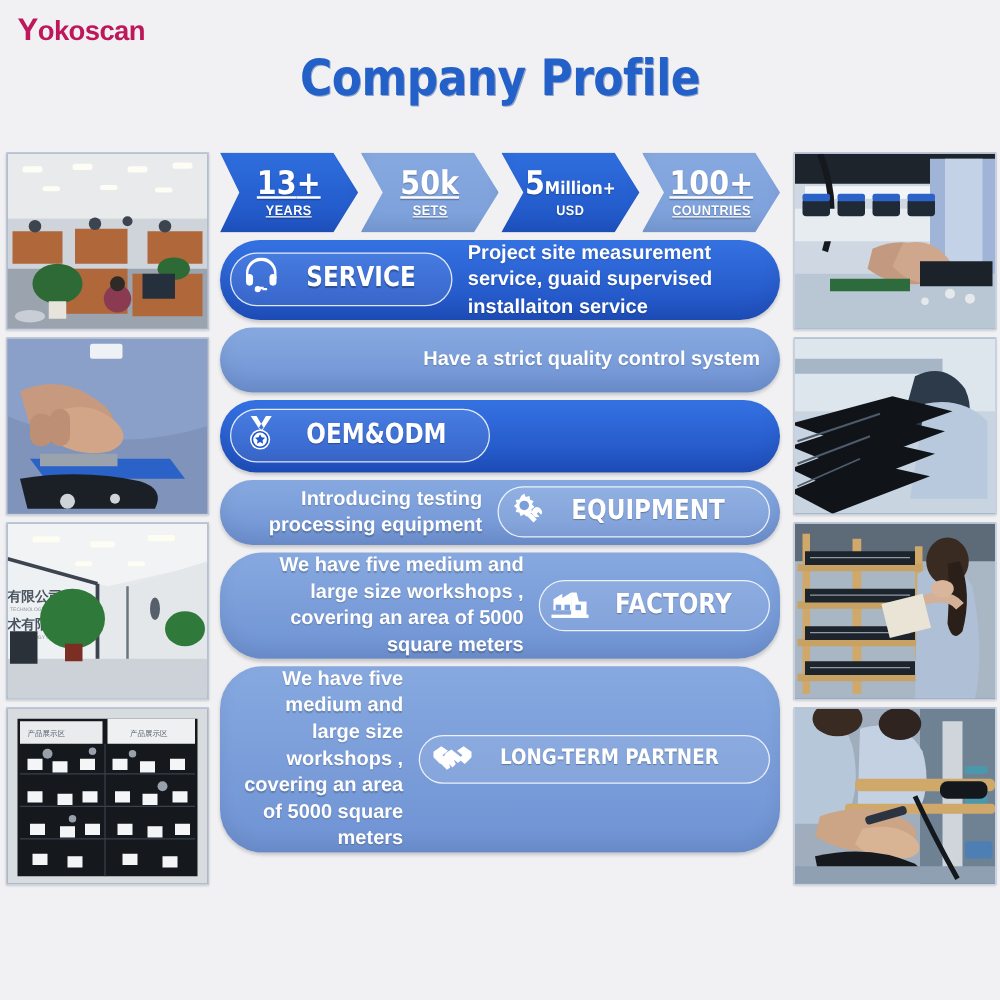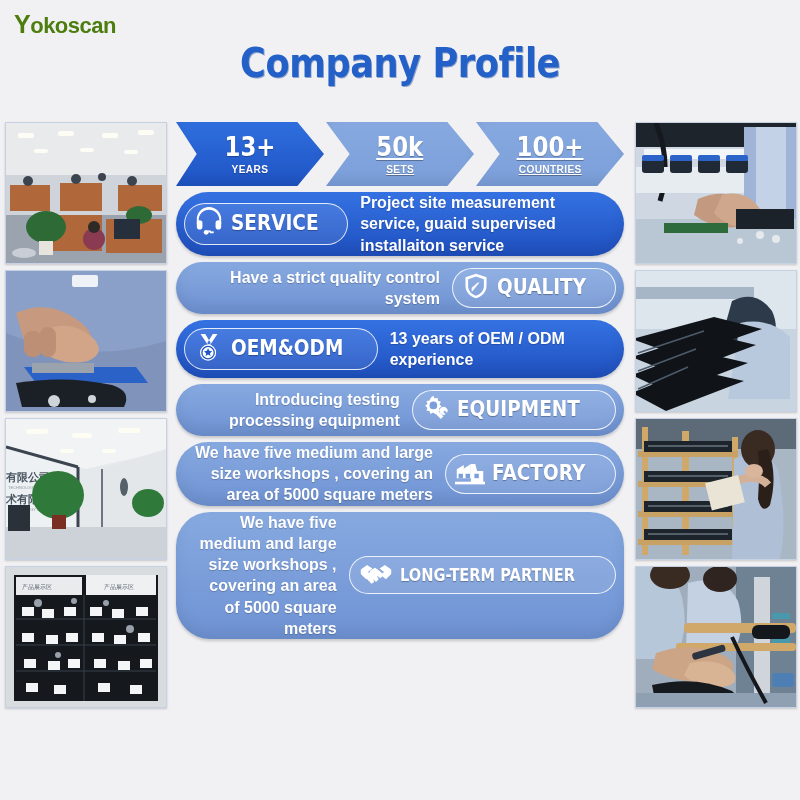--- a/index.html
+++ b/index.html
@@ -6,21 +6,21 @@
   body{
     width:800px;height:800px;
     background:#f1f1f3;
     font-family:"Liberation Sans",sans-serif;
     overflow:hidden;
     position:relative;
   }
   
   .logo{
     position:absolute;left:14px;top:10px;
-    font-size:22px;font-weight:bold;color:#4d7c0f;
+    font-size:22px;font-weight:bold;color:#be185d;
     letter-spacing:-0.5px;
   }
   .logo .cap{font-size:25px;}
   .page-title{
     position:absolute;top:40px;left:0;width:800px;text-align:center;
     font-family:"DejaVu Sans",sans-serif;
     font-size:40px;font-weight:bold;color:#2360c8;
     letter-spacing:-0.5px;
     text-shadow:1px 1px 0 rgba(30,70,150,.45);
     transform:scaleX(.88);
@@ -45,21 +45,21 @@
   
   .stats{display:flex;height:64px;gap:2px;}
   .chev{
     flex:1;position:relative;
     display:flex;flex-direction:column;
     align-items:center;justify-content:center;
     color:#fff;
     clip-path:polygon(0 0,82% 0,100% 50%,82% 100%,0 100%,16% 50%);
     box-shadow:inset 0 -6px 12px rgba(0,0,0,.08);
   }
-  .chev:first-child{clip-path:polygon(0 0,82% 0,100% 50%,82% 100%,0 100%,14% 50%);}
+  .chev:first-child{clip-path:polygon(0 0,82% 0,100% 50%,82% 100%,0 100%,14% 50%);text-decoration:underline;}
   .chev.dark{background:linear-gradient(#2f6ede,#1f54c4);}
   .chev.light{background:linear-gradient(#87a9e0,#7b9fda);text-decoration:underline;}
   .chev .big{
     font-family:"DejaVu Sans",sans-serif;
     font-weight:bold;font-size:26px;line-height:1;
     transform:scaleX(.88);
     text-shadow:0 1px 1px rgba(0,0,0,.3);
     white-space:nowrap;
   }
   .chev .big .unit{font-size:14px;}
@@ -77,21 +77,21 @@
     min-height:52px;
     color:#fff;
     box-shadow:0 2px 3px rgba(0,0,0,.18), inset 0 -8px 14px rgba(0,0,0,.07);
   }
   .pill.dark{background:linear-gradient(#3572e2,#1f50c0);}
   .pill.light{background:linear-gradient(#87a9e0,#6f93d4);}
   .pill.h52{min-height:52px;}
   .pill.h58{min-height:58px;}
   .pill.right-label{flex-direction:row-reverse;}
   .label-box{
-    display:flex;align-items:center;gap:7px;
+    display:flex;align-items:center;gap:21px;
     border:1px solid rgba(255,255,255,.85);
     border-radius:26px;
     padding:3px 12px 3px 9px;
     margin:4px 2px;
     background:rgba(255,255,255,.10);
     flex:0 0 auto;
   }
   .label-box .txt{
     font-family:"DejaVu Sans",sans-serif;
     font-weight:bold;font-size:22px;line-height:1.04;
@@ -389,20 +389,26 @@
         <span>13</span><span>+</span>
       </div>
       <div class="sub">YEARS</div>
     </div>
     <div class="chev light">
       <div class="big">
         <span>50k</span><span></span>
       </div>
       <div class="sub">SETS</div>
     </div>
+    <div class="chev dark">
+      <div class="big">
+        <span>5</span><span class="unit">Million</span><span class="unit">+</span>
+      </div>
+      <div class="sub">USD</div>
+    </div>
     <div class="chev light">
       <div class="big">
         <span>100</span><span>+</span>
       </div>
       <div class="sub">COUNTRIES</div>
     </div>
   </div>
 
   <div class="pill dark h58">
     <div class="label-box">
@@ -415,45 +421,35 @@
             <path d="M17 26h4v2h-4z"></path>
             <circle cx="13" cy="27" r="2.6"></circle>
         </svg>
       </span>
       <span class="txt">SERVICE</span>
     </div>
     <div class="desc left-align">Project site measurement service, guaid supervised installaiton service</div>
   </div>
 
   <div class="pill light right-label h52">
-    <div class="label-box">
-      <span class="ico">
-        <svg width="28" height="28" viewBox="0 0 32 32" fill="#fff">
-          <path d="M16 2 4 6v10c0 7 5.2 12 12 14 6.8-2 12-7 12-14V6L16 2zm0 3.2 9 3v7.8c0 5.4-3.8 9.3-9 11-5.2-1.7-9-5.6-9-11V8.2l9-3z"></path>
-          <path d="M12 12h8l-8 10h-1v-4l7-6h-6z" opacity=".95"></path>
-        </svg>
-      </span>
-      <span class="txt">QUALITY</span>
-    </div>
     <div class="desc right-align">Have a strict quality control system</div>
   </div>
 
   <div class="pill dark h58">
     <div class="label-box">
       <span class="ico">
         <svg width="30" height="30" viewBox="0 0 32 32" fill="#fff">
           <path d="M7 2h5l6 10-3 2L7 2zm18 0h-5l-6 10 3 2L25 2z"></path>
           <circle cx="15" cy="22" r="8.6" fill="#fff"></circle>
             <circle cx="15" cy="22" r="6.6" fill="none" stroke="#2156c6" stroke-width="1.4"></circle>
           <path d="M15 17.4l1.3 2.7 3 .4-2.2 2.1.5 3-2.6-1.5-2.6 1.5.5-3-2.2-2.1 3-.4z" fill="#2156c6"></path>
         </svg>
       </span>
       <span class="txt">OEM&amp;ODM</span>
     </div>
-    <div class="desc left-align">13 years of OEM / ODM experience</div>
   </div>
 
   <div class="pill light right-label h52">
     <div class="label-box">
       <span class="ico">
         <svg width="28" height="28" viewBox="0 0 32 32" fill="#fff">
           <path d="M13 2l1.4 3.2 3.4-.8.5 3.4 3.3 1-1.6 3.1 2.4 2.5-2.8 2 .6 3.4-3.4.2-1.4 3.2-2.7-2.1-3 1.7-1.1-3.3-3.4-.5 1-3.3-2.6-2.2 2.6-2.2-1-3.3 3.4-.5L10.3 4 13 2z"></path>
           <circle cx="13" cy="13" r="4.4" fill="#7b9fda"></circle>
           <path d="M20 17.5l2.3-2.3a4.6 4.6 0 0 1 6.3 6.3l-2.6-2.6-1.6 1.6 2.6 2.6a4.6 4.6 0 0 1-6.3-6.3z"></path>
           <path d="M18.5 21.5l3 3 5 5-3 3-5-5-3-3z" transform="translate(-2 -4)"></path>

